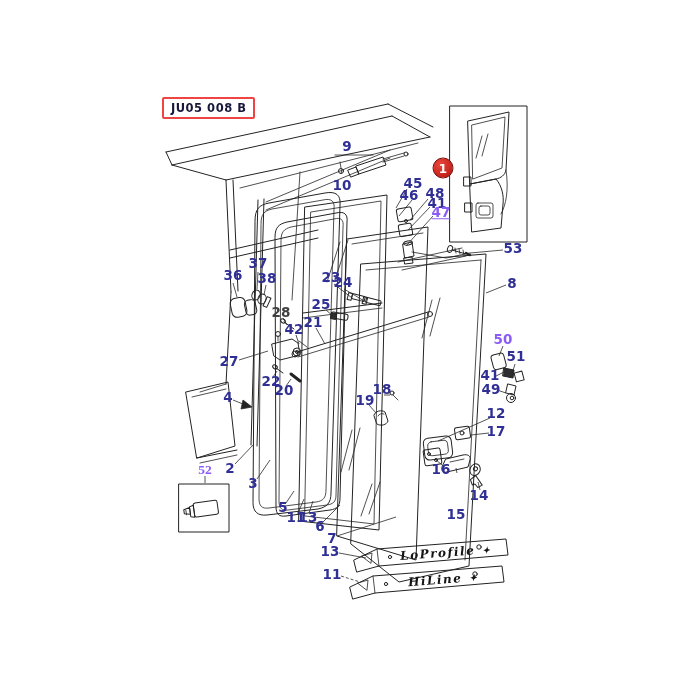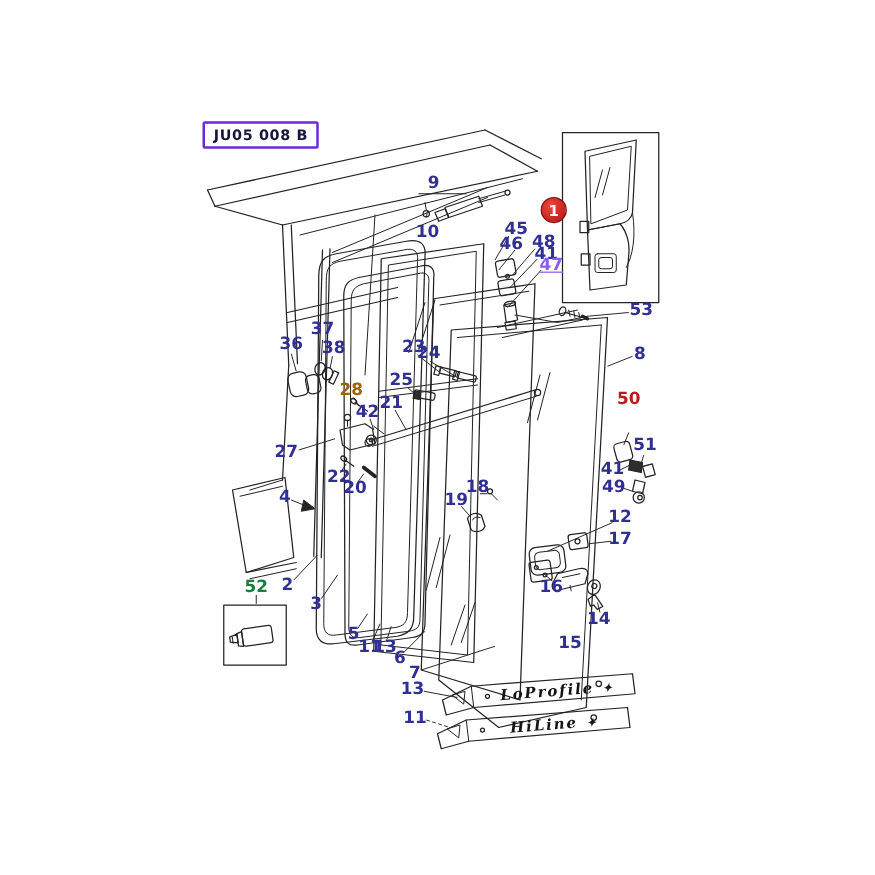--- a/index.html
+++ b/index.html
@@ -3,21 +3,21 @@
 <meta charset="utf-8">
 <style>
   html,body{margin:0;padding:0;}
   body{width:700px;height:700px;background:#ffffff;font-family:"Liberation Sans",sans-serif;}
   .canvas{position:relative;width:700px;height:700px;background:#ffffff;overflow:hidden;}
   svg{position:absolute;left:0;top:0;}
   .lines{stroke:#232323;stroke-width:1;fill:none;stroke-linecap:round;stroke-linejoin:round;}
   .thin{stroke-width:0.8;}
   .leader{stroke:#2a2a2a;stroke-width:0.8;fill:none;}
   .dark{fill:#2e2e2e;stroke:#232323;}
-  .doc-label{position:absolute;left:162px;top:97px;border:2px solid #6d28d9;border-radius:2px;
+  .doc-label{position:absolute;left:162px;top:97px;border:2px solid #ef4444;border-radius:2px;
     background:#fff;padding:2px 7px;font-family:"DejaVu Sans",sans-serif;font-weight:bold;
     font-size:11.5px;color:#17173d;letter-spacing:0.5px;}
   .callout{position:absolute;transform:translate(-50%,-50%);font-family:"DejaVu Sans",sans-serif;
     font-weight:bold;font-size:13.5px;color:#2f2f94;line-height:1;cursor:pointer;user-select:none;}
   .badge{position:absolute;left:443px;top:168px;transform:translate(-50%,-50%);width:19px;height:19px;
     border-radius:50%;background:radial-gradient(circle at 35% 30%,#e8473a,#b71310);
     border:1px solid #7c0c0c;color:#fff;display:flex;align-items:center;justify-content:center;
     font-family:"DejaVu Sans",sans-serif;font-weight:bold;font-size:12px;cursor:pointer;}
   .decal-text{font-family:"DejaVu Serif",serif;font-style:italic;font-weight:bold;
     font-size:12px;fill:#141414;letter-spacing:1.5px;stroke:none;}
@@ -295,37 +295,37 @@
       <div class="callout" style="left: 437px; top: 204px; color: rgb(47, 47, 148);">41</div>
       <div class="callout" style="left: 441px; top: 213px; color: #8b5cf6; text-decoration: underline;">47</div>
       <div class="callout" style="left: 513px; top: 249px; color: rgb(47, 47, 148);">53</div>
       <div class="callout" style="left: 258px; top: 264px; color: rgb(47, 47, 148);">37</div>
       <div class="callout" style="left: 233px; top: 276px; color: rgb(47, 47, 148);">36</div>
       <div class="callout" style="left: 331px; top: 278px; color: rgb(47, 47, 148);">23</div>
       <div class="callout" style="left: 267px; top: 279px; color: rgb(47, 47, 148);">38</div>
       <div class="callout" style="left: 343px; top: 283px; color: rgb(47, 47, 148);">24</div>
       <div class="callout" style="left: 512px; top: 284px; color: rgb(47, 47, 148);">8</div>
       <div class="callout" style="left: 321px; top: 305px; color: rgb(47, 47, 148);">25</div>
-      <div class="callout" style="left: 281px; top: 313px; color: #a16207;">28</div>
+      <div class="callout" style="left: 281px; top: 313px; color: #404040;">28</div>
       <div class="callout" style="left: 313px; top: 323px; color: rgb(47, 47, 148);">21</div>
       <div class="callout" style="left: 294px; top: 330px; color: rgb(47, 47, 148);">42</div>
-      <div class="callout" style="left: 503px; top: 320px; color: #b91c1c;">50</div>
+      <div class="callout" style="left: 503px; top: 340px; color: #8b5cf6;">50</div>
       <div class="callout" style="left: 516px; top: 357px; color: rgb(47, 47, 148);">51</div>
       <div class="callout" style="left: 229px; top: 362px; color: rgb(47, 47, 148);">27</div>
       <div class="callout" style="left: 490px; top: 376px; color: rgb(47, 47, 148);">41</div>
       <div class="callout" style="left: 271px; top: 382px; color: rgb(47, 47, 148);">22</div>
       <div class="callout" style="left: 382px; top: 390px; color: rgb(47, 47, 148);">18</div>
       <div class="callout" style="left: 491px; top: 390px; color: rgb(47, 47, 148);">49</div>
       <div class="callout" style="left: 284px; top: 391px; color: rgb(47, 47, 148);">20</div>
       <div class="callout" style="left: 228px; top: 398px; color: rgb(47, 47, 148);">4</div>
       <div class="callout" style="left: 365px; top: 401px; color: rgb(47, 47, 148);">19</div>
       <div class="callout" style="left: 496px; top: 414px; color: rgb(47, 47, 148);">12</div>
       <div class="callout" style="left: 496px; top: 432px; color: rgb(47, 47, 148);">17</div>
       <div class="callout" style="left: 230px; top: 469px; color: rgb(47, 47, 148);">2</div>
-      <div class="callout" style="left: 205px; top: 470px; color: #15803d;">52</div>
+      <div class="callout" style="left: 205px; top: 470px; color: #8b5cf6; font-family: Liberation Serif, serif;">52</div>
       <div class="callout" style="left: 441px; top: 470px; color: rgb(47, 47, 148);">16</div>
       <div class="callout" style="left: 456px; top: 479px; color: rgb(47, 47, 148); margin-top: 36px;">15</div>
       <div class="callout" style="left: 253px; top: 484px; color: rgb(47, 47, 148);">3</div>
       <div class="callout" style="left: 479px; top: 496px; color: rgb(47, 47, 148);">14</div>
       <div class="callout" style="left: 283px; top: 508px; color: rgb(47, 47, 148);">5</div>
       <div class="callout" style="left: 296px; top: 518px; color: rgb(47, 47, 148);">11</div>
       <div class="callout" style="left: 308px; top: 518px; color: rgb(47, 47, 148);">13</div>
       <div class="callout" style="left: 320px; top: 527px; color: rgb(47, 47, 148);">6</div>
       <div class="callout" style="left: 332px; top: 539px; color: rgb(47, 47, 148);">7</div>
       <div class="callout" style="left: 330px; top: 552px; color: rgb(47, 47, 148);">13</div>

